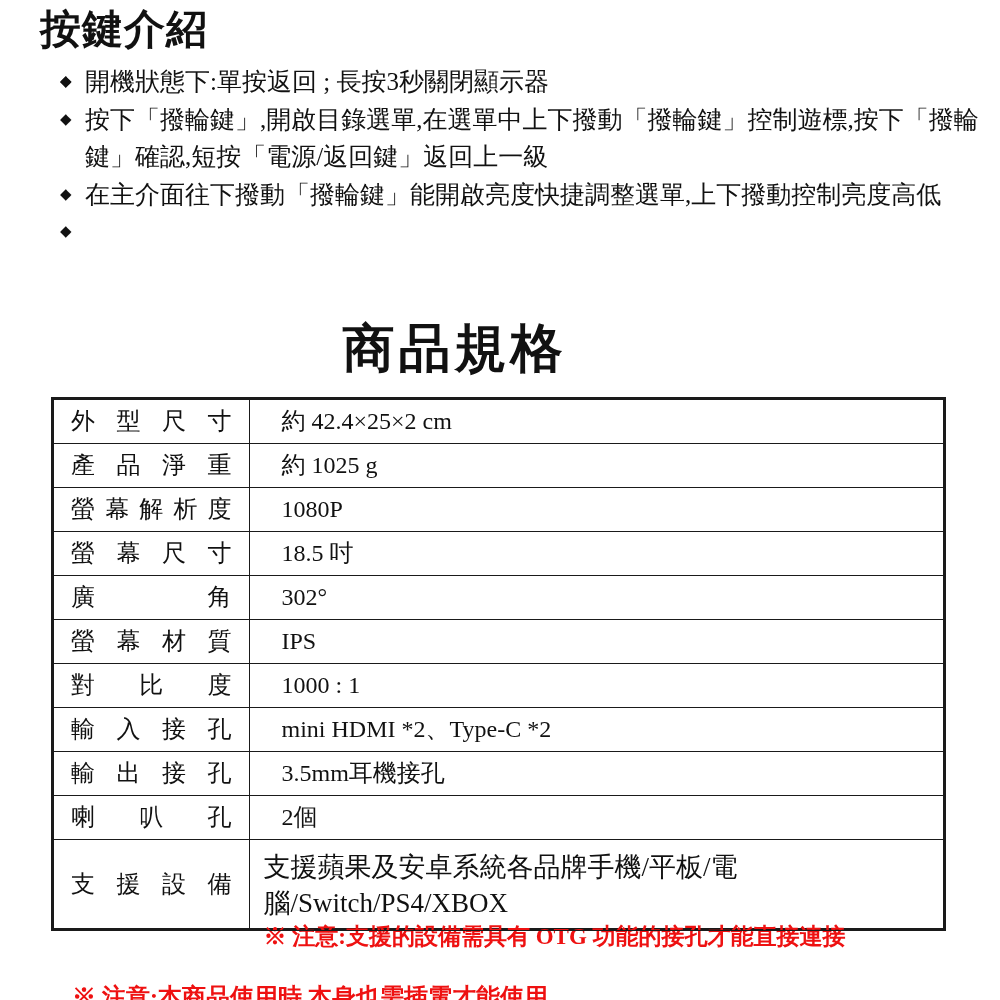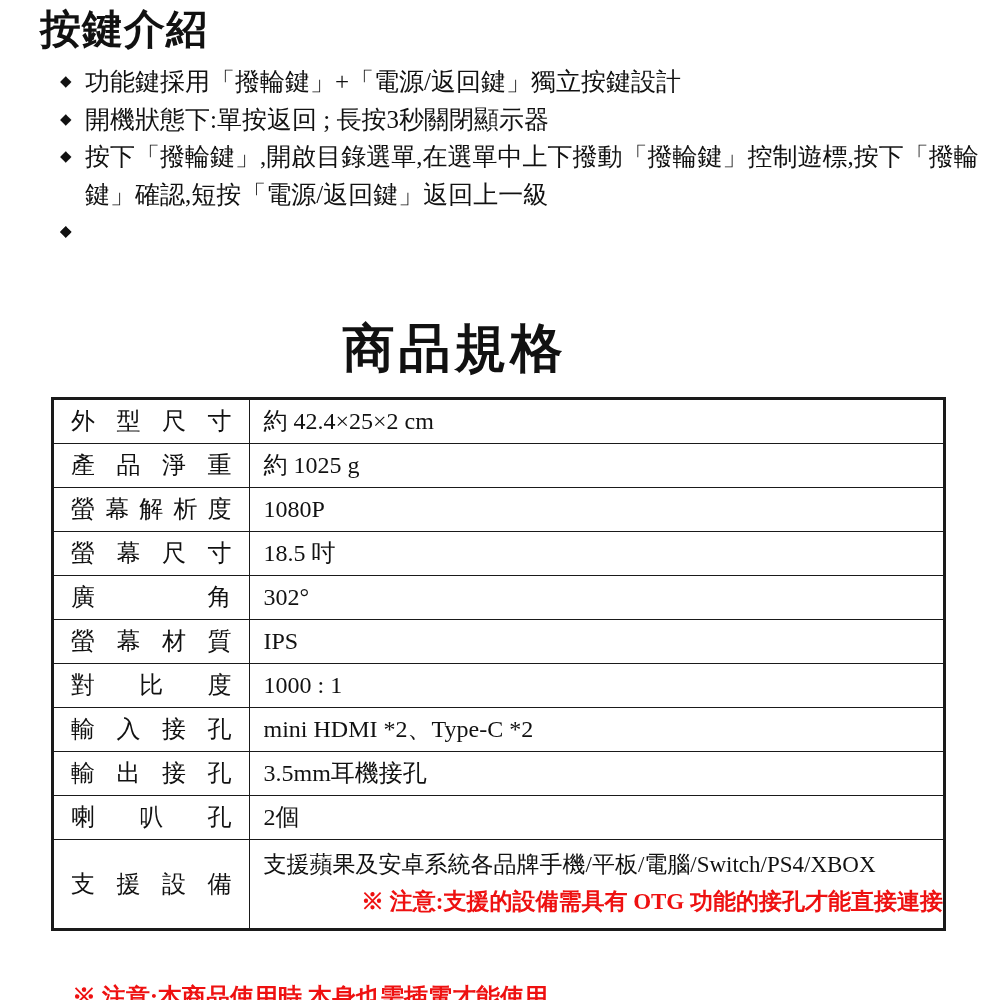--- a/index.html
+++ b/index.html
@@ -16,53 +16,53 @@
   .bullet-marker { position:absolute; left:0; top:0; font-size:15px; }
 
   .section-title { position:absolute; left:0; top:314px; width:909px; text-align:center;
     font-size:52px; font-weight:600; letter-spacing:4px; }
 
   .spec-table { position:absolute; left:52px; top:398px; width:893px;
     border-collapse:collapse; table-layout:fixed; font-size:24px; }
   .spec-table td { border:1.6px solid #1a1a1a; height:44px; vertical-align:middle; }
   .spec-table { border:2.5px solid #1a1a1a; outline:1px solid #1a1a1a; }
   .spec-label-cell { width:196px; padding:0 17px; }
-  .spec-value-cell { padding-left:14px; }
+  .spec-value-cell { padding-left:32px; }
   .char-justify { display:flex; justify-content:space-between; align-items:center; }
   .row-tall td { height:88px; }
   .support-cell-inner { display:flex; flex-direction:column; justify-content:space-between;
     height:88px; padding:9px 0 11px 14px; }
-  .support-main { font-size:23px; }
-  .support-note { font-size:23px; font-weight:700; color:#ee1111;text-align:right; }
+  .support-main { font-size:27px; }
+  .support-note { font-size:23px; font-weight:700; color:#ee1111; }
 
   .footer-note { position:absolute; left:72px; top:941px; font-size:24px; font-weight:700;
     color:#ee1111;margin-top:40px; }
 </style>
 </head>
 <body>
 
 <div class="page">
 
   <h1 class="page-title">按鍵介紹</h1>
 
   <ul class="bullet-list">
     <li class="bullet-item">
       <span class="bullet-marker">◆</span>
-      <span>功能鍵採用「撥輪鍵」+「電源/返回鍵」獨立按鍵設計</span>
     </li>
     <li class="bullet-item">
       <span class="bullet-marker">◆</span>
       <span>開機狀態下:單按返回 ; 長按3秒關閉顯示器</span>
     </li>
     <li class="bullet-item">
       <span class="bullet-marker">◆</span>
       <span>按下「撥輪鍵」,開啟目錄選單,在選單中上下撥動「撥輪鍵」控制遊標,按下「撥輪鍵」確認,短按「電源/返回鍵」返回上一級</span>
     </li>
     <li class="bullet-item">
       <span class="bullet-marker">◆</span>
+      <span>在主介面往下撥動「撥輪鍵」能開啟亮度快捷調整選單,上下撥動控制亮度高低</span>
     </li>
     <li class="bullet-item">
       <span class="bullet-marker">◆</span>
     </li>
   </ul>
 
   <h2 class="section-title">商品規格</h2>
 
   <table class="spec-table">
     <tbody>

